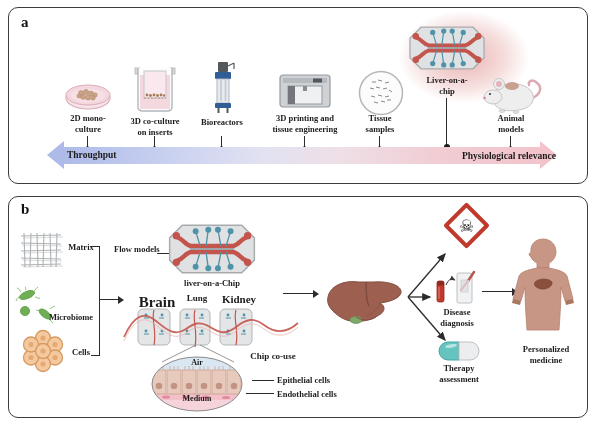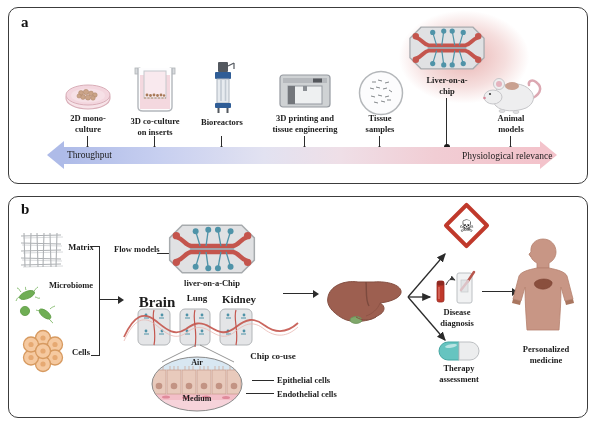--- a/index.html
+++ b/index.html
@@ -63,21 +63,21 @@
     position: absolute; width: 0; height: 0;
     border-top: 14px solid transparent; border-bottom: 14px solid transparent;
     border-right: 17px solid #aebbe8;
   }
   .axis-head-right {
     position: absolute; width: 0; height: 0;
     border-top: 14px solid transparent; border-bottom: 14px solid transparent;
     border-left: 17px solid #f3c3cb;
   }
   .axis-lbl {
-    position: absolute; font-weight: normal; font-size: 9.5px; color:#1c1c1c; white-space: nowrap;
+    position: absolute; font-weight: bold; font-size: 9.5px; color:#1c1c1c; white-space: nowrap;
   }
   .harrow { position: absolute; height: 1.3px; background: #2b2b2b; }
   .harrow::after {
     content: ""; position: absolute; right: -6px; top: -3.4px;
     width: 0; height: 0;
     border-left: 6.5px solid #2b2b2b;
     border-top: 4px solid transparent; border-bottom: 4px solid transparent;
   }
   .hline { position: absolute; background: #2b2b2b; }
   .glow {
@@ -315,21 +315,21 @@
         <circle cx="33" cy="14.5" r="2.6"></circle>
         <circle cx="33" cy="27.5" r="2.6"></circle>
       <circle cx="21" cy="34" r="2.6"></circle>
         <circle cx="9" cy="27.5" r="2.6"></circle>
         <circle cx="9" cy="14.5" r="2.6"></circle>
       <circle cx="21" cy="21" r="2.6"></circle>
     </g>
   </svg>
 
   <div class="lbl nowrap" style="left:81px;top:242px;">Matrix</div>
-  <div class="lbl nowrap" style="left:71px;top:280px;">Microbiome</div>
+  <div class="lbl nowrap" style="left:71px;top:312px;">Microbiome</div>
   <div class="lbl nowrap" style="left:81px;top:347px;">Cells</div>
 
   <div class="hline" style="left:91px;top:246px;width:8px;height:1.4px;"></div>
   <div class="hline" style="left:98.5px;top:246px;width:1.4px;height:110px;"></div>
   <div class="hline" style="left:91px;top:354.6px;width:8px;height:1.4px;"></div>
   <div class="harrow" style="left:100px;top:299px;width:18px;"></div>
 
   <div class="lbl-left" style="left:114px;top:244px;">Flow models</div>
   <div class="harrow" style="left:157px;top:253px;width:17px;"></div>
 

